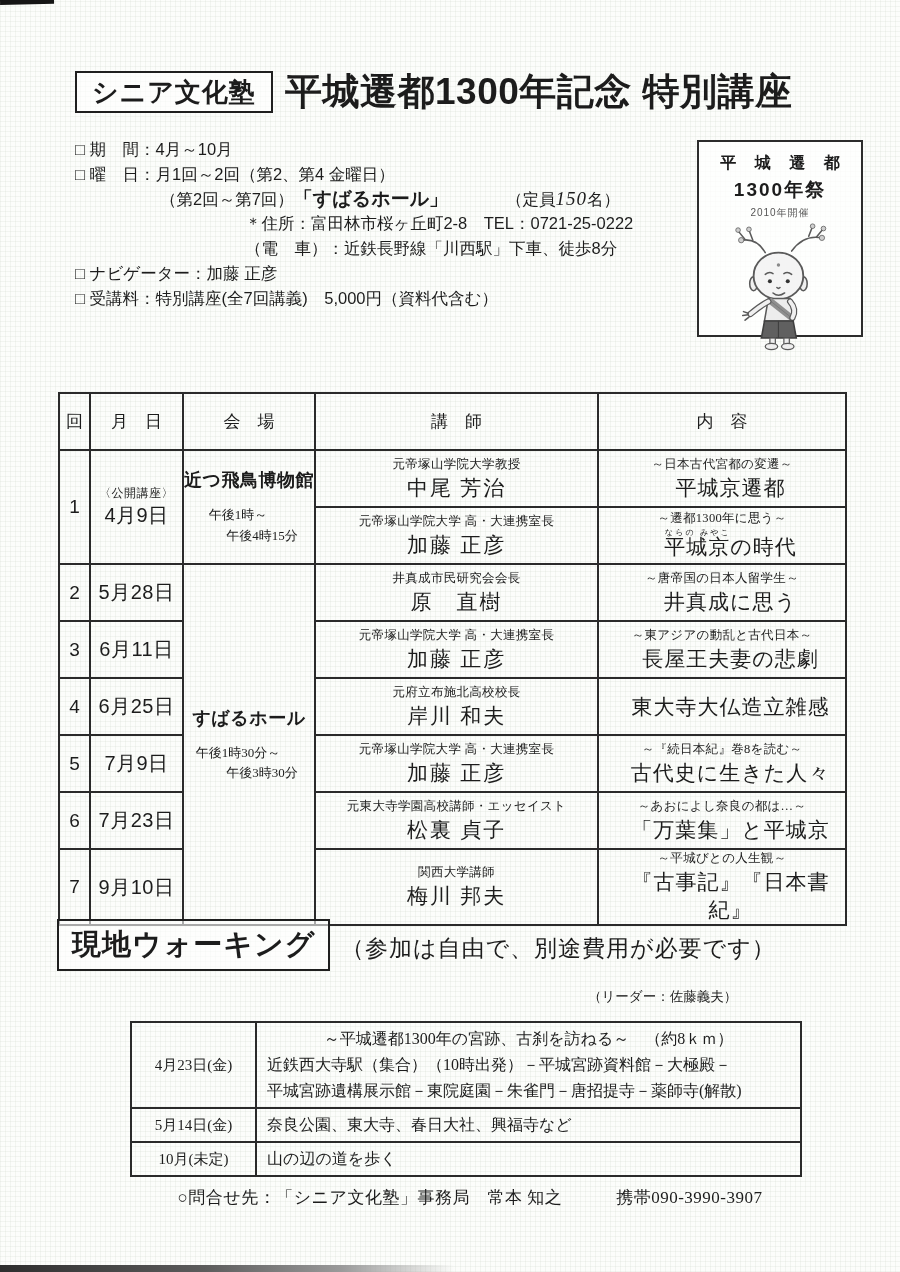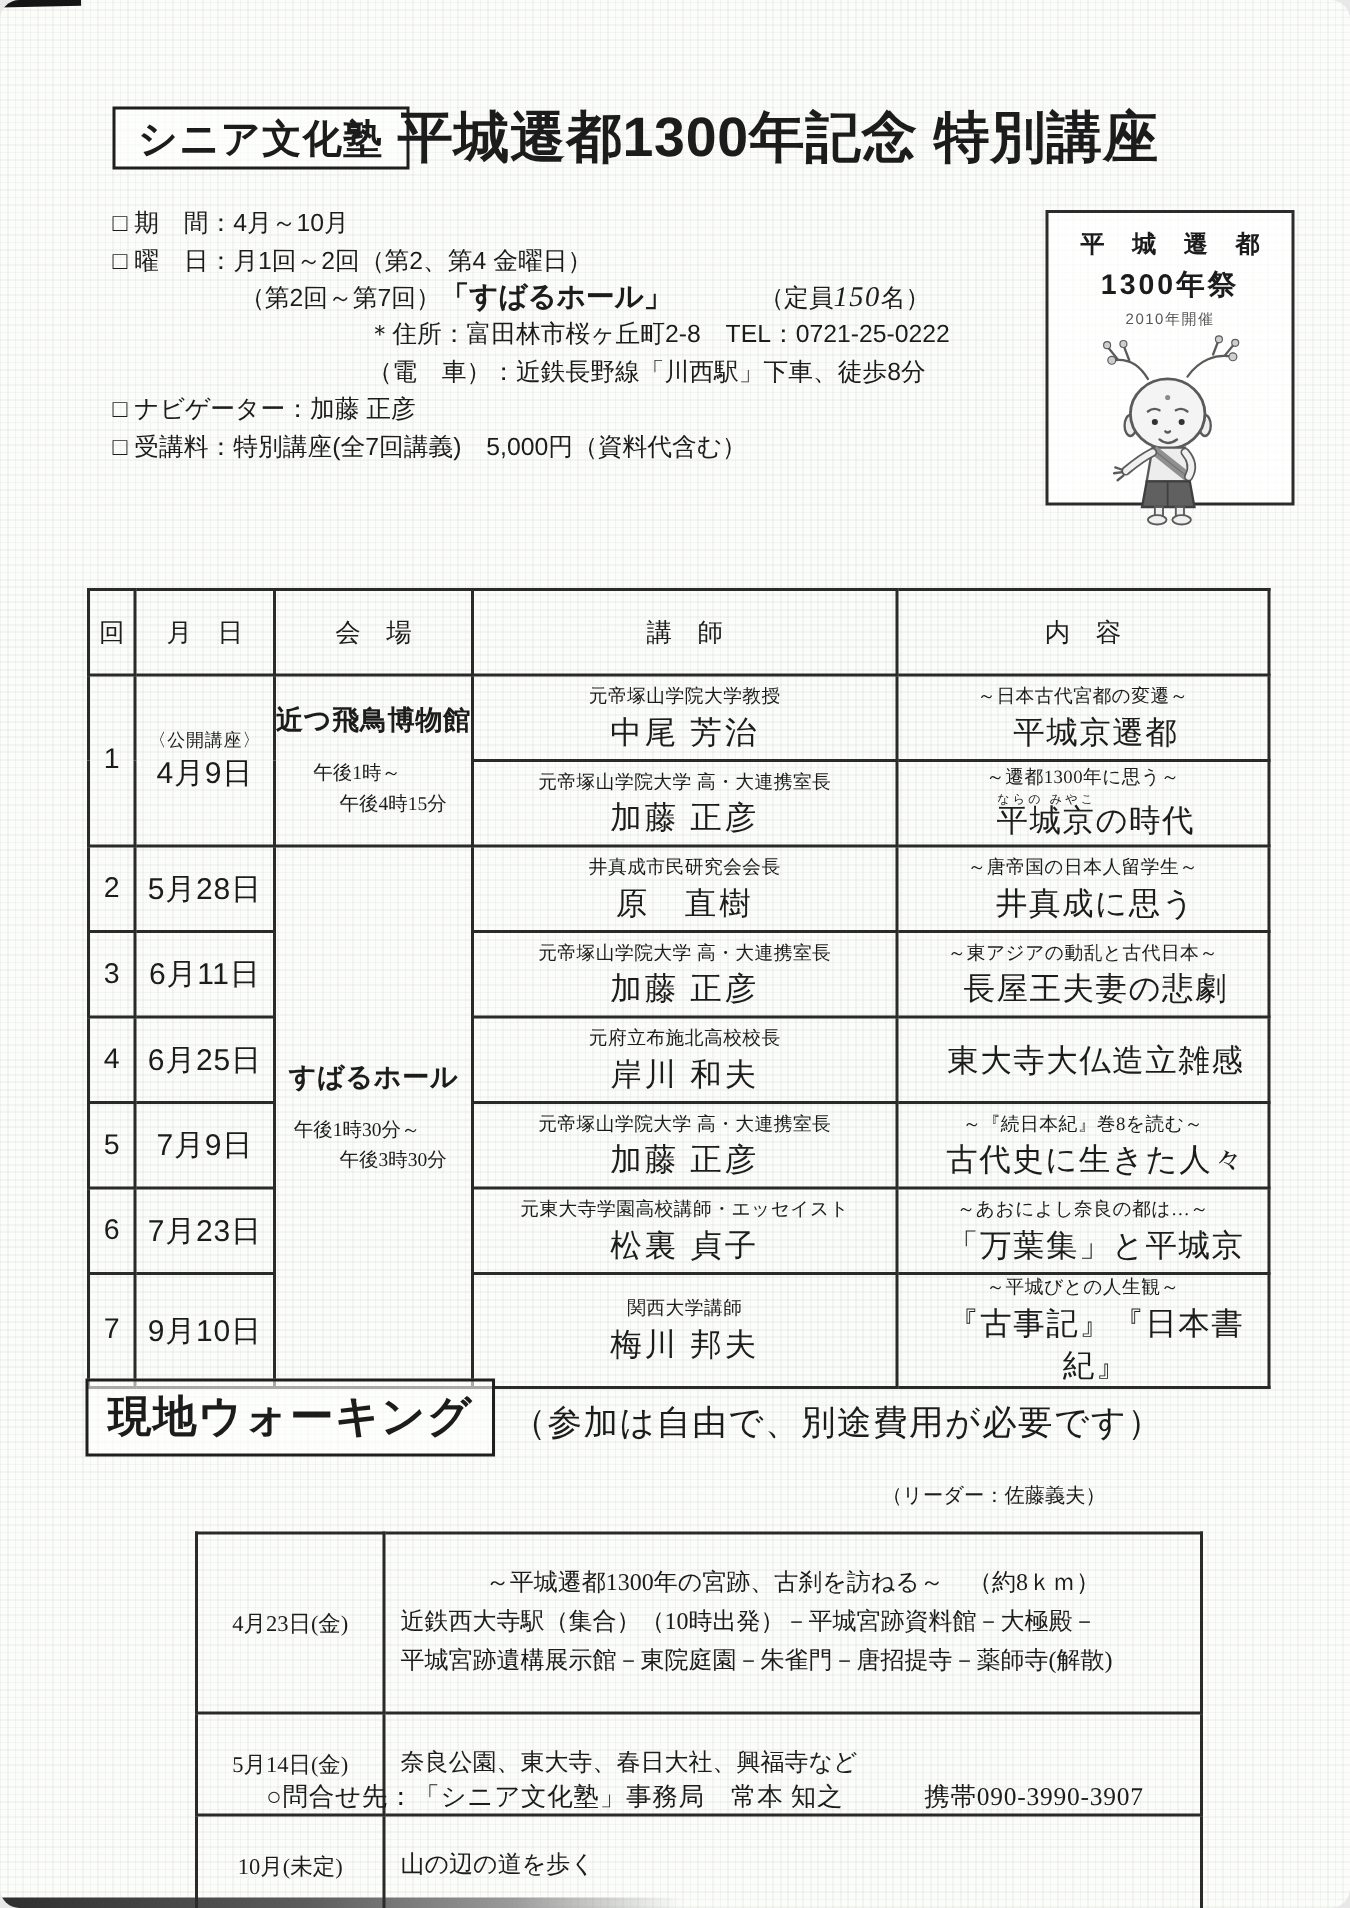--- a/index.html
+++ b/index.html
@@ -5,34 +5,33 @@
   * { margin:0; padding:0; box-sizing:border-box; }
   html,body { background:#e8e8e8; }
   #page {
     position:relative; width:900px; height:1272px; margin:0 auto;
     background-color:#fcfdfb;
     background-image:
       repeating-linear-gradient(0deg, rgba(200,210,196,0.20) 0 1px, transparent 1px 5px),
       repeating-linear-gradient(90deg, rgba(200,210,196,0.20) 0 1px, transparent 1px 5px);
     color:#1c1c1c; overflow:hidden;
     font-family:"Liberation Serif","DejaVu Serif",serif;
-    border-radius:13px;
   }
   .sans { font-family:"Liberation Sans","DejaVu Sans",sans-serif; }
 
   
   .artifact-top { position:absolute; top:0; left:0; width:54px; height:5px; background:#151515; transform:rotate(-1.2deg); transform-origin:left top; }
   .artifact-bottom { position:absolute; bottom:0; left:0; width:455px; height:7px;
     background:linear-gradient(90deg,#2e2e2e 0%,#5c5c5c 45%,#9a9a9a 75%,rgba(150,150,150,0) 100%); }
 
   
   .badge { position:absolute; left:75px; top:71px; height:42px; padding:0 15px;
     border:2px solid #1f1f1f; display:flex; align-items:center;
     font-weight:800; font-size:26px; letter-spacing:1px; background:rgba(255,255,255,0.6); }
-  .main-title { position:absolute; left:265px; top:67px; font-weight:900; font-size:37px; letter-spacing:0.5px; }
+  .main-title { position:absolute; left:285px; top:67px; font-weight:900; font-size:37px; letter-spacing:0.5px; }
 
   
   .info { position:absolute; left:75px; top:137px; width:610px; font-size:16.5px; line-height:24.8px; }
   .info .line { white-space:nowrap; }
   .ind1 { margin-left:85px; }
   .ind2 { margin-left:170px; }
   .venue-name { font-size:19px; font-weight:700; }
   .cap-gap { margin-left:58px; }
   .hand-num { font-family:"Liberation Serif",serif; font-style:italic; font-size:19px; letter-spacing:1px; }
 
@@ -64,21 +63,21 @@
   ruby rt { font-size:8px; letter-spacing:1px; }
 
   
   .walk-badge { position:absolute; left:57px; top:919px; padding:4px 13px;
     border:2.5px solid #1f1f1f; font-weight:900; font-size:29px; letter-spacing:1px; background:rgba(255,255,255,0.6); }
   .walk-note { position:absolute; left:341px; top:933px; font-size:23px; letter-spacing:1px; }
   .walk-leader { position:absolute; left:588px; top:988px; font-size:13.5px; }
   .walk-table { position:absolute; left:130px; top:1021px; border-collapse:collapse; table-layout:fixed; }
   .walk-table td { border:2px solid #2a2a2a; vertical-align:middle; font-size:16px; }
   td.w-date { text-align:center; font-size:15px; }
-  td.w-body { padding:20px 10px; line-height:26px; }
+  td.w-body { padding:3px 10px; line-height:26px; }
   .w-line { text-align:left; white-space:nowrap; }
   .w-center { text-align:center; }
   tr.wr1 { height:84px; } tr.wr2 { height:34px; } tr.wr3 { height:34px; }
 
   
   .footer { position:absolute; left:0; top:1186px; width:900px; display:flex; justify-content:center; gap:54px;
     font-size:17px; letter-spacing:0.5px; padding-left:40px; }
 
   svg .ln { stroke:#5a5a5a; fill:none; stroke-width:2; stroke-linecap:round; }
 </style>

